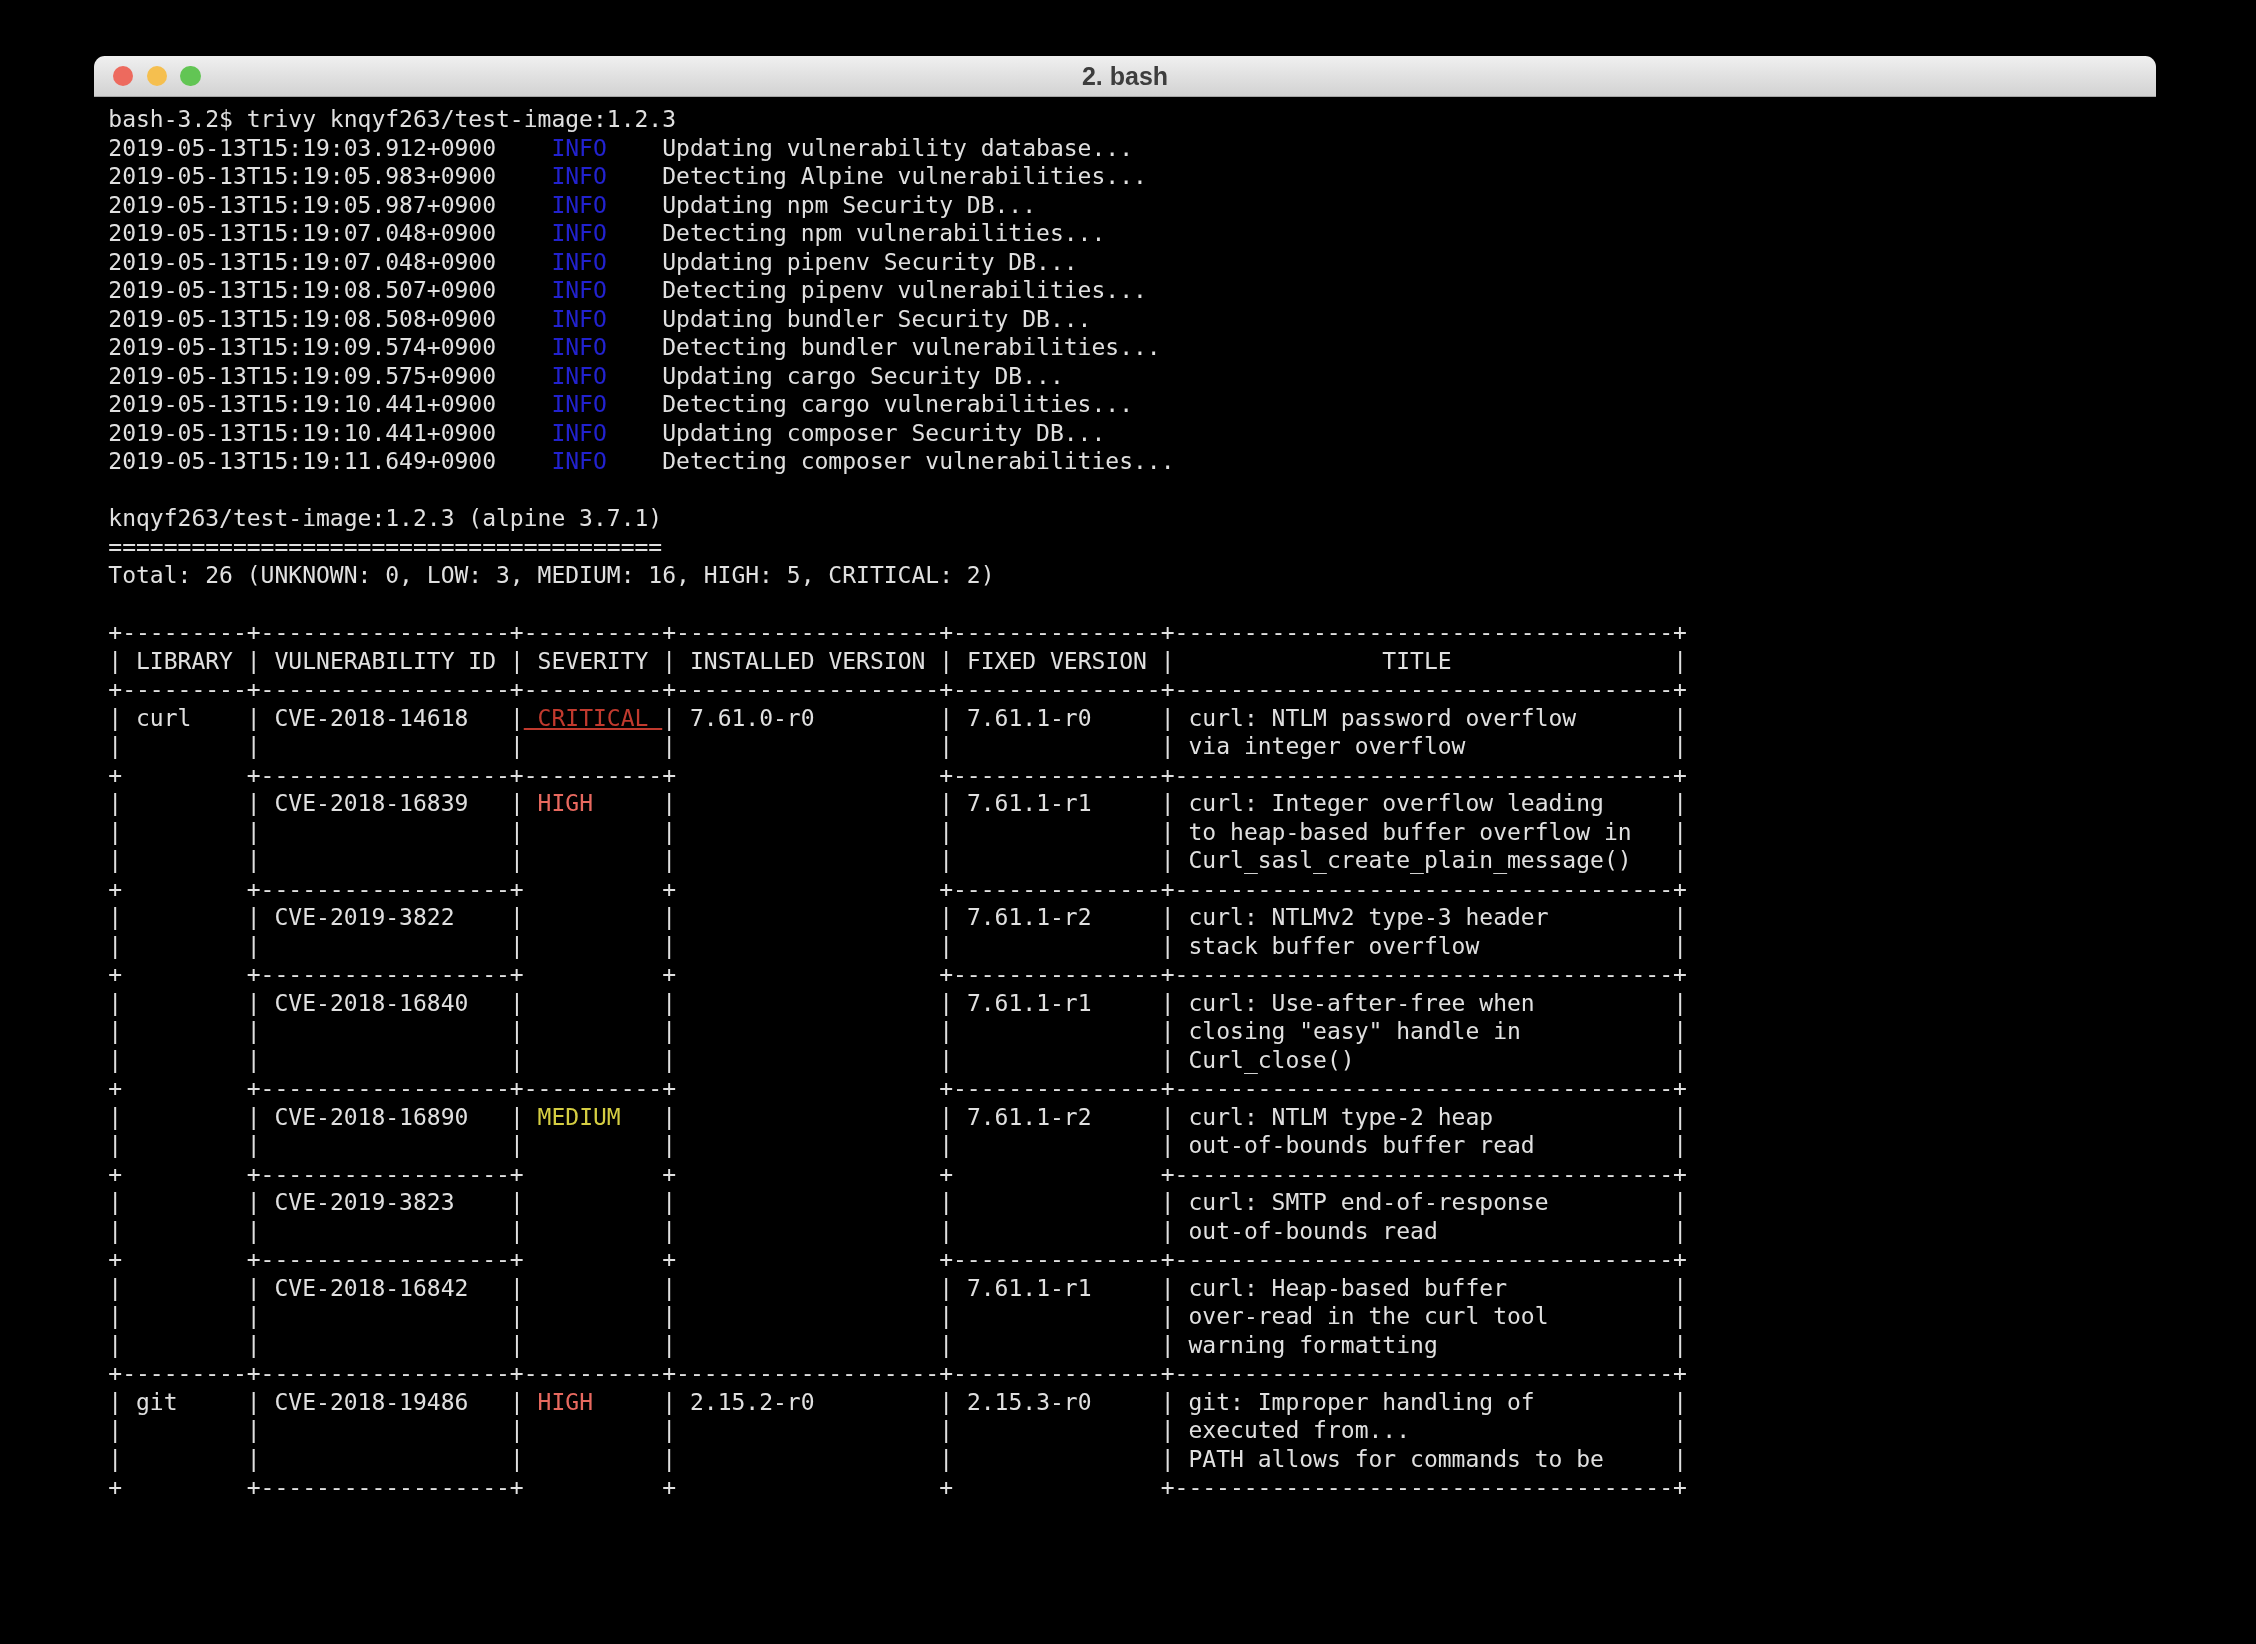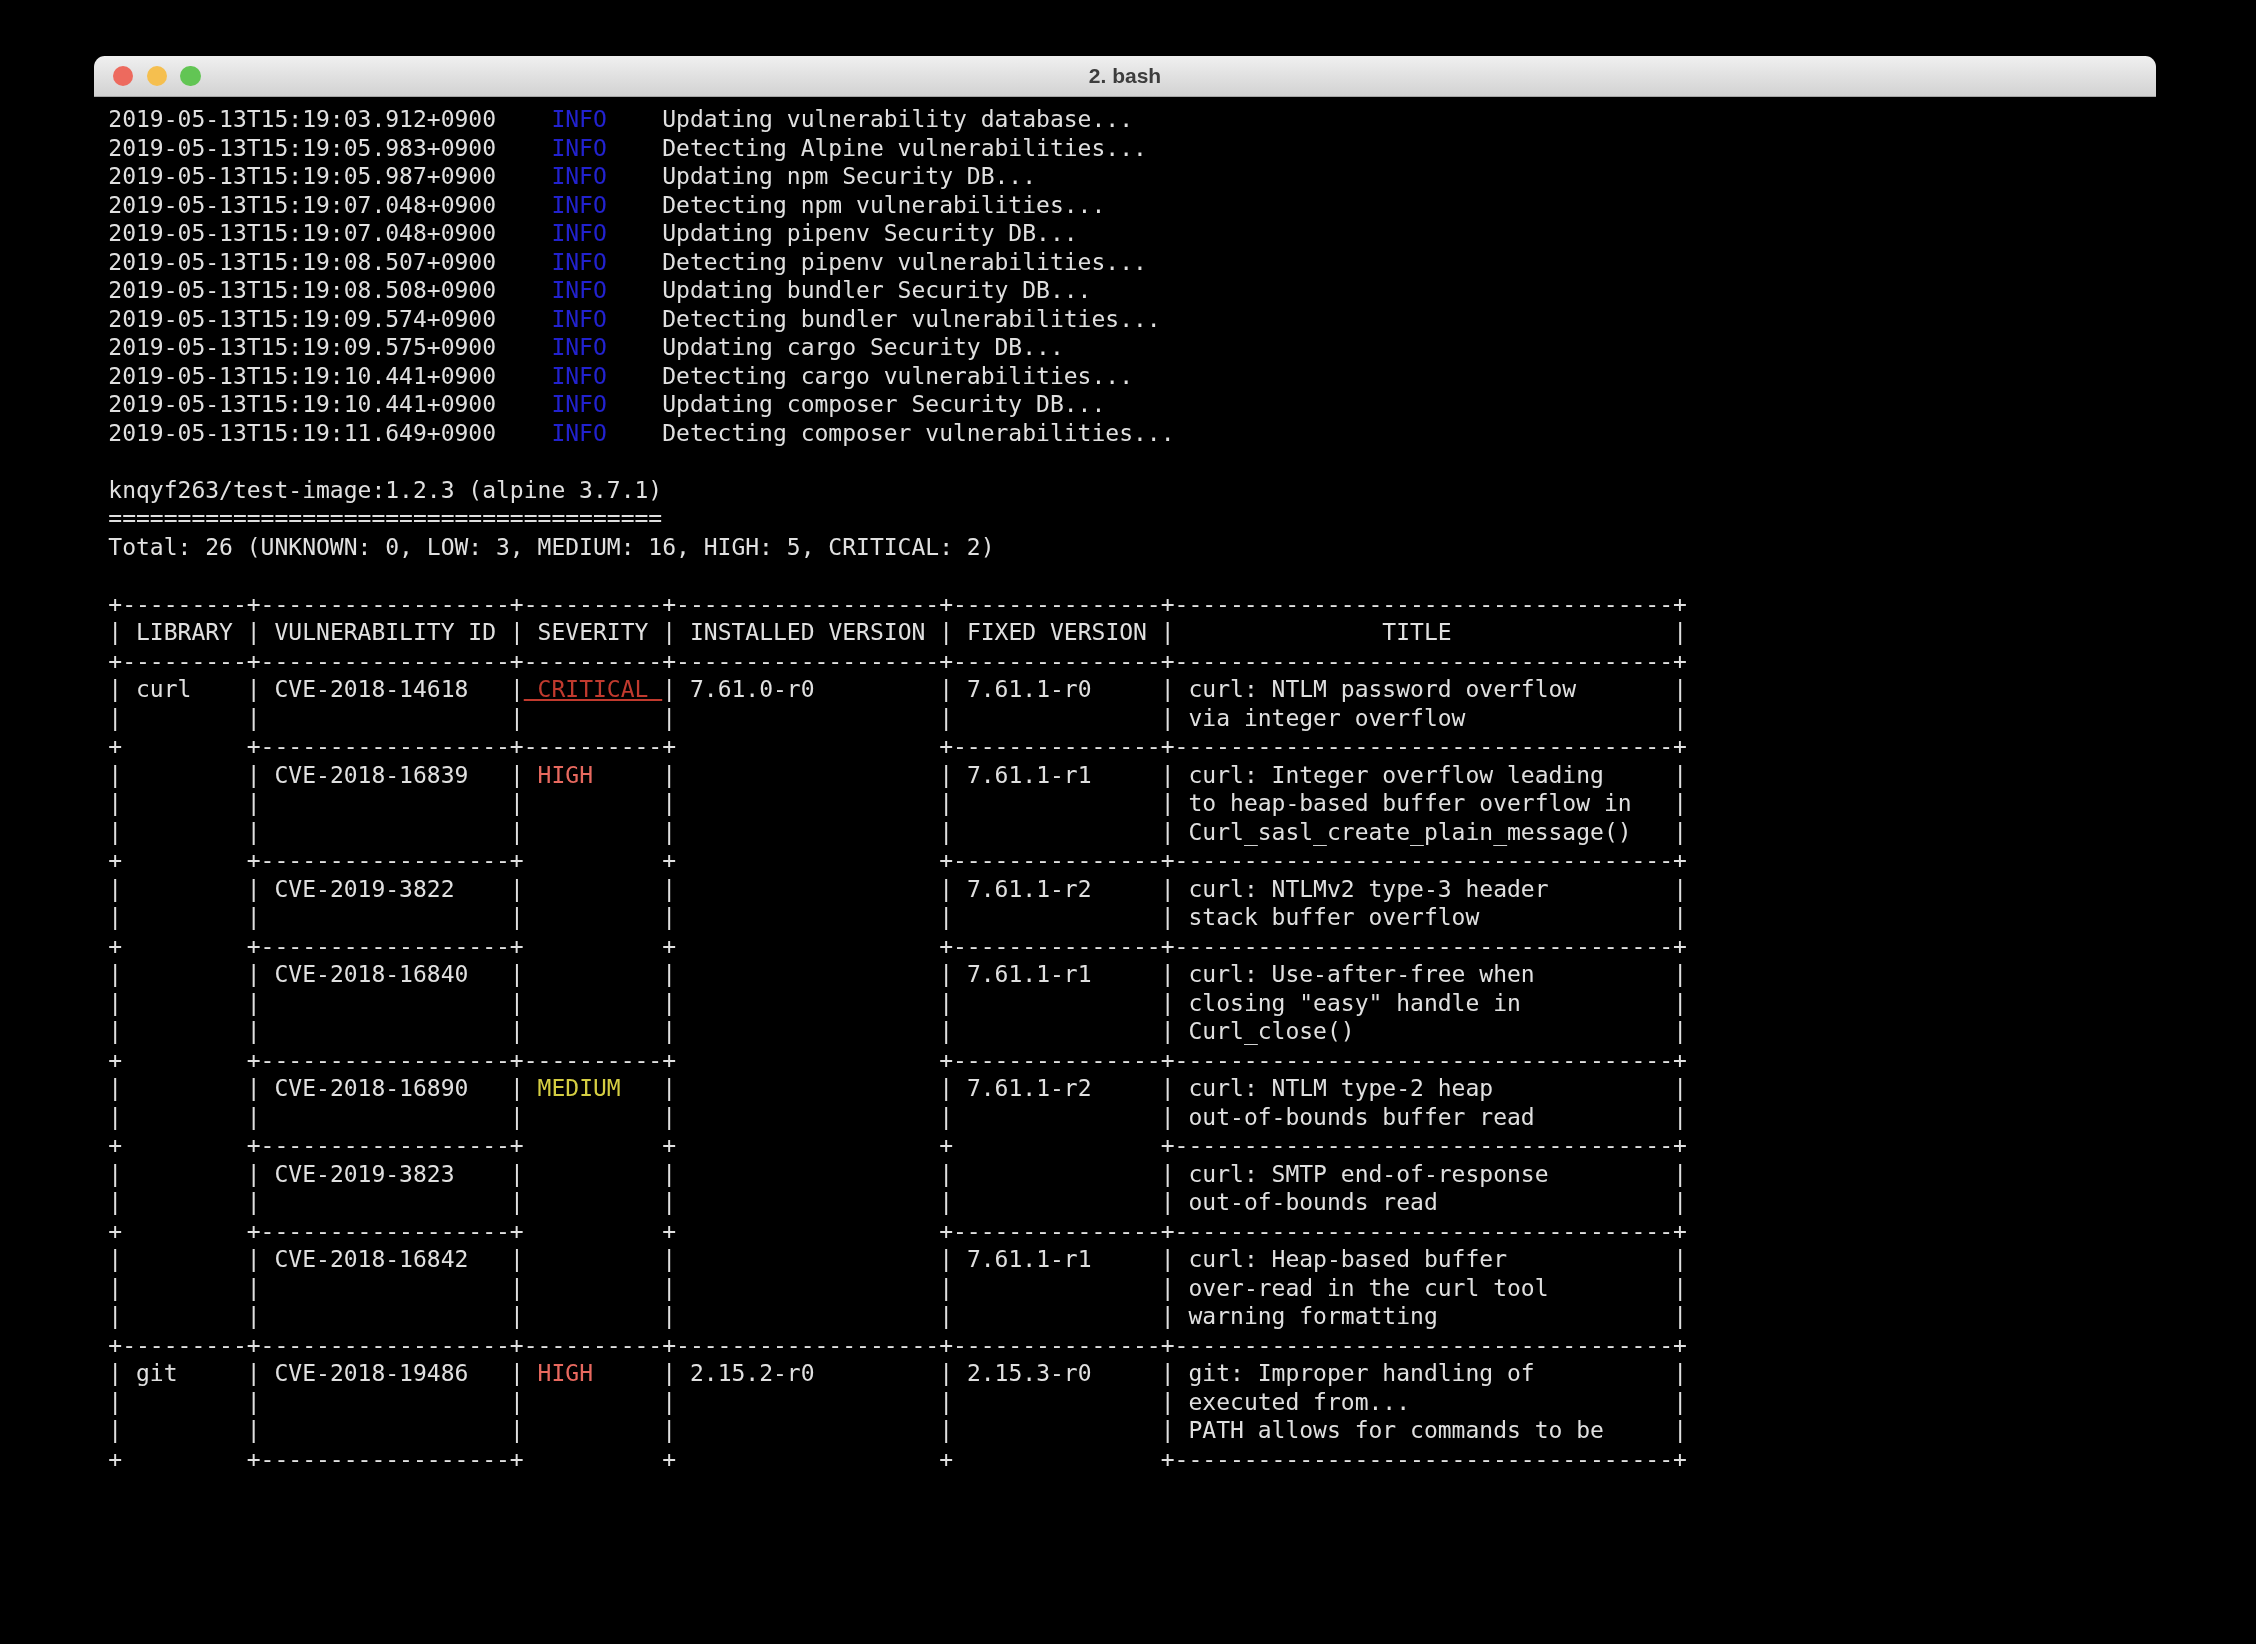--- a/index.html
+++ b/index.html
@@ -23,21 +23,21 @@
     position: relative;
     display: flex; align-items: center; justify-content: center;
   }
   .traffic {
     position: absolute; left: 18.7px; top: 9.8px;
     display: flex; gap: 13.4px;
   }
   .light { width: 20.5px; height: 20.5px; border-radius: 50%; }
   .title {
     font-family: "Liberation Sans", sans-serif;
-    font-size: 21px; font-weight: 600;
+    font-size: 25px; font-weight: 600;
     color: #3d3d3d;
   }
   .term {
     padding: 8px 0 0 14.3px;
     font-family: "DejaVu Sans Mono", monospace;
     font-size: 23px;
     line-height: 28.5px;
     color: #e0e0e0;
   }
   .line { height: 28.5px; white-space: pre; }
@@ -48,20 +48,21 @@
 <div class="window">
   <div class="titlebar">
     <div class="traffic">
       <span class="light" id="light-red" style="background: rgb(237, 106, 94);"></span>
       <span class="light" id="light-yellow" style="background: rgb(245, 191, 79);"></span>
       <span class="light" id="light-green" style="background: rgb(98, 197, 84);"></span>
     </div>
     <div class="title" style="color: rgb(61, 61, 61);">2. bash</div>
   </div>
   <div class="term" id="terminal-body" style="color: rgb(224, 224, 224);">
+      <div class="line"><span>bash-3.2$ trivy knqyf263/test-image:1.2.3</span></div>
       <div class="line"><span>2019-05-13T15:19:03.912+0900    </span><span style="color: rgb(34, 34, 207);">INFO</span><span>    Updating vulnerability database...</span></div>
       <div class="line"><span>2019-05-13T15:19:05.983+0900    </span><span style="color: rgb(34, 34, 207);">INFO</span><span>    Detecting Alpine vulnerabilities...</span></div>
       <div class="line"><span>2019-05-13T15:19:05.987+0900    </span><span style="color: rgb(34, 34, 207);">INFO</span><span>    Updating npm Security DB...</span></div>
       <div class="line"><span>2019-05-13T15:19:07.048+0900    </span><span style="color: rgb(34, 34, 207);">INFO</span><span>    Detecting npm vulnerabilities...</span></div>
       <div class="line"><span>2019-05-13T15:19:07.048+0900    </span><span style="color: rgb(34, 34, 207);">INFO</span><span>    Updating pipenv Security DB...</span></div>
       <div class="line"><span>2019-05-13T15:19:08.507+0900    </span><span style="color: rgb(34, 34, 207);">INFO</span><span>    Detecting pipenv vulnerabilities...</span></div>
       <div class="line"><span>2019-05-13T15:19:08.508+0900    </span><span style="color: rgb(34, 34, 207);">INFO</span><span>    Updating bundler Security DB...</span></div>
       <div class="line"><span>2019-05-13T15:19:09.574+0900    </span><span style="color: rgb(34, 34, 207);">INFO</span><span>    Detecting bundler vulnerabilities...</span></div>
       <div class="line"><span>2019-05-13T15:19:09.575+0900    </span><span style="color: rgb(34, 34, 207);">INFO</span><span>    Updating cargo Security DB...</span></div>
       <div class="line"><span>2019-05-13T15:19:10.441+0900    </span><span style="color: rgb(34, 34, 207);">INFO</span><span>    Detecting cargo vulnerabilities...</span></div>

